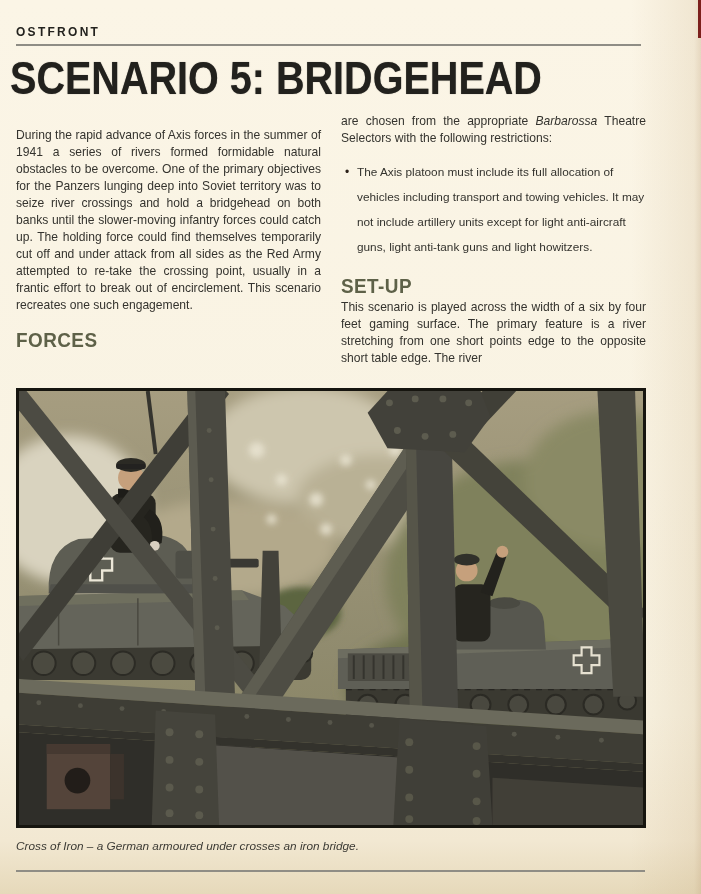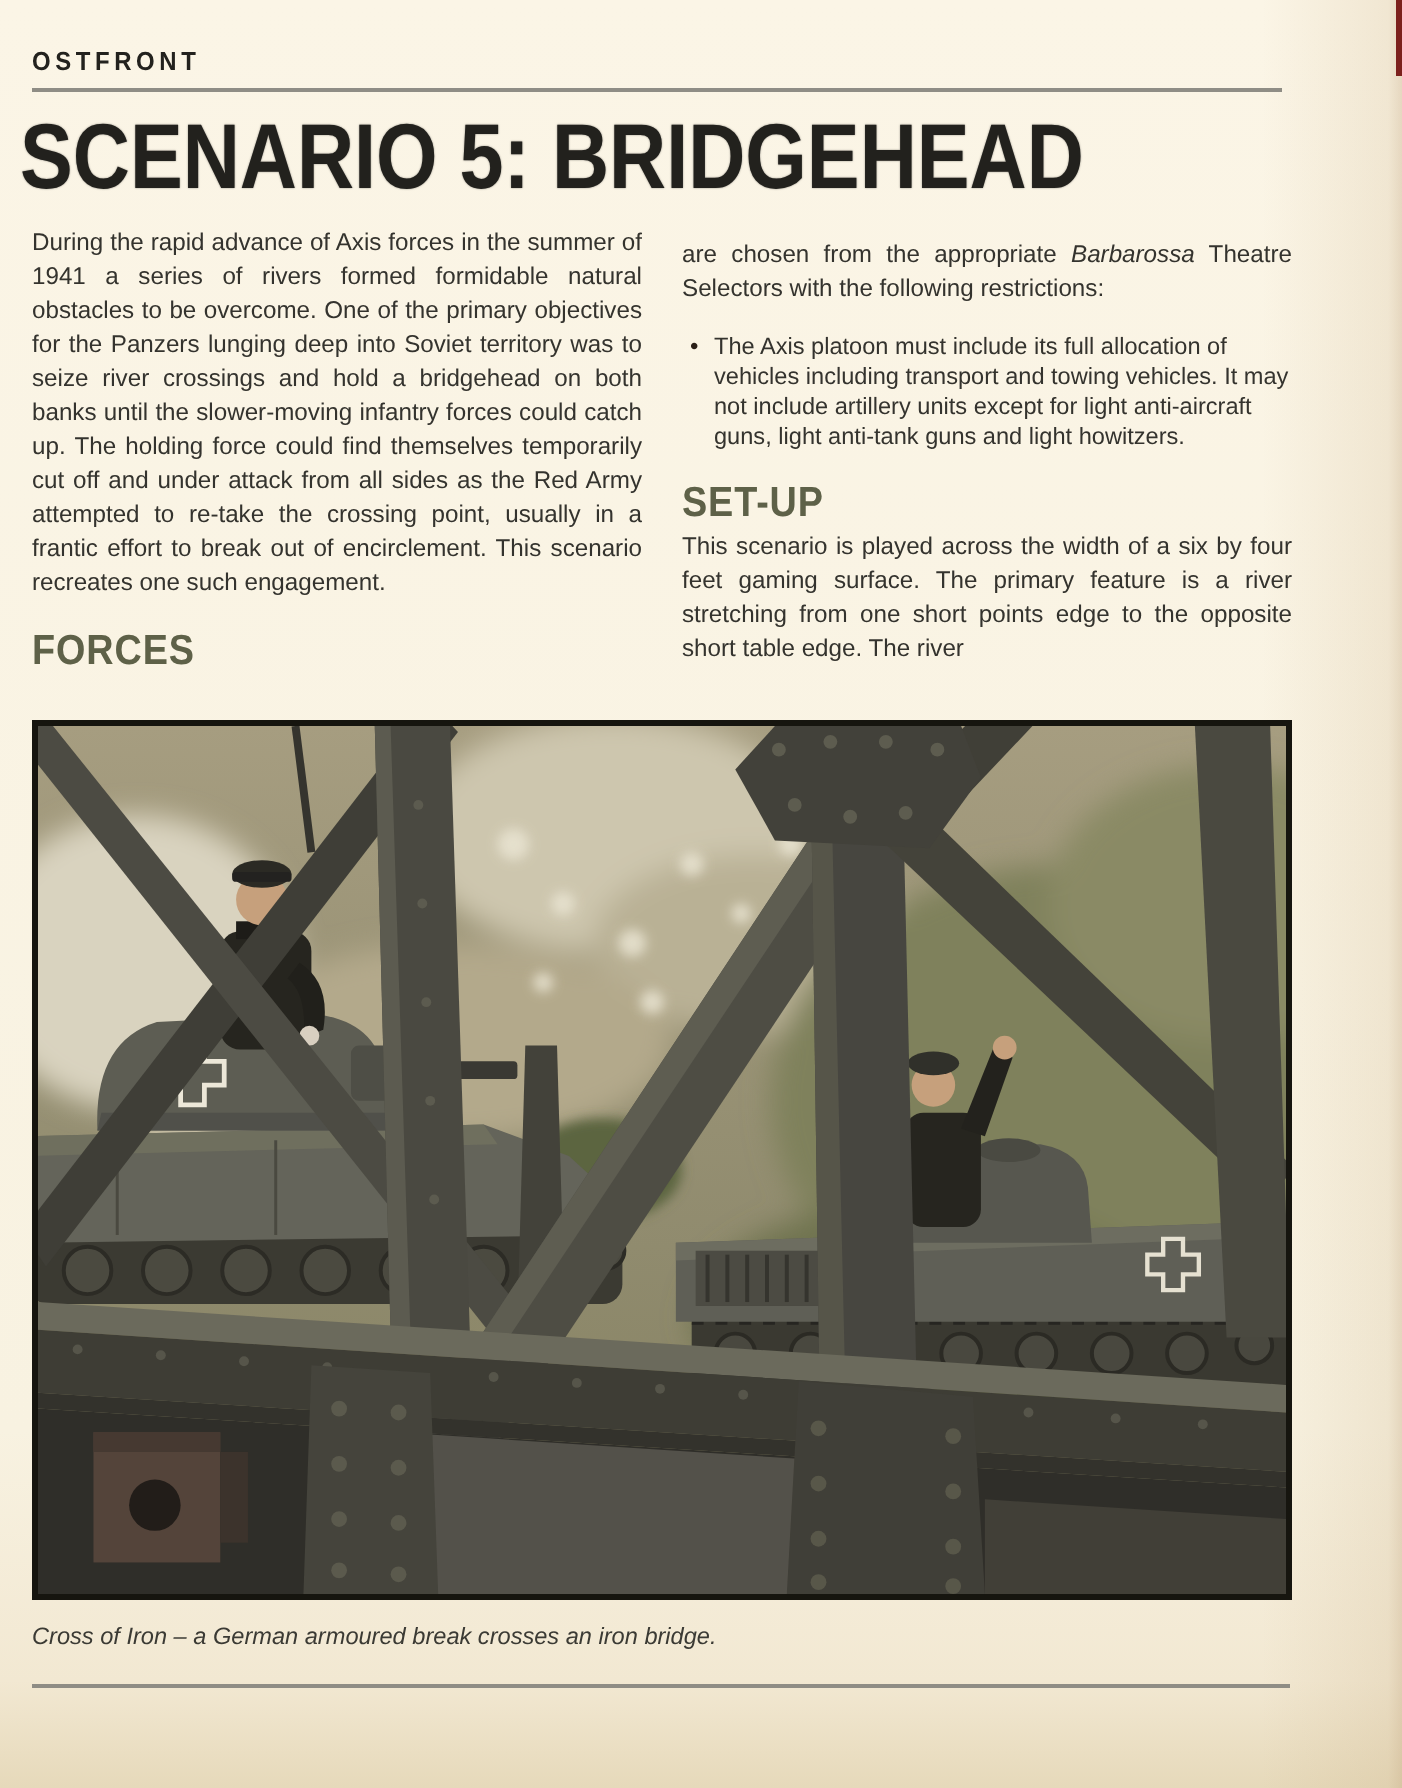--- a/index.html
+++ b/index.html
@@ -39,21 +39,21 @@
   h2.sub {
     margin:15px 0 3px 0;
     font-size:21px; line-height:1; font-weight:bold;
     color:#5e6148; letter-spacing:.5px; white-space:nowrap;
     transform:scaleX(.9); transform-origin:left center;
   }
   .col .lead { margin:0; }
   ul.bullets { margin:13px 0 0 0; padding:0 0 0 16px; list-style:none; }
   ul.bullets li {
     position:relative; text-align:left;
-    font-size:11.8px; line-height:15px; margin:0 0 2px 0;
+    font-size:11.8px; line-height:25px; margin:0 0 2px 0;
   }
   ul.bullets li::before {
     content:"•"; position:absolute; left:-12px; top:0;
     color:#2b2018; font-size:12px;
   }
 
   figure.photo { margin:21px 0 0 0; padding:0; }
   .photo-frame {
     width:630px; height:440px; box-sizing:border-box;
     border:3px solid #16150f; background:#8d886c;
@@ -303,18 +303,18 @@
 
           <g>
             <rect x="28" y="358" width="64" height="66" fill="#54443a"></rect>
             <rect x="28" y="358" width="64" height="10" fill="#463931"></rect>
             <rect x="92" y="368" width="14" height="46" fill="#3c332c"></rect>
             <circle cx="59" cy="395" r="13" fill="#221d19"></circle>
           </g>
         </g>
       </svg>
     </div>
-    <figcaption>Cross of Iron – a German armoured break crosses an iron bridge.</figcaption>
+    <figcaption>Cross of Iron – a German armoured under crosses an iron bridge.</figcaption>
   </figure>
 
   <div class="rule-bottom"></div>
 
 </div>
 
 </body></html>

